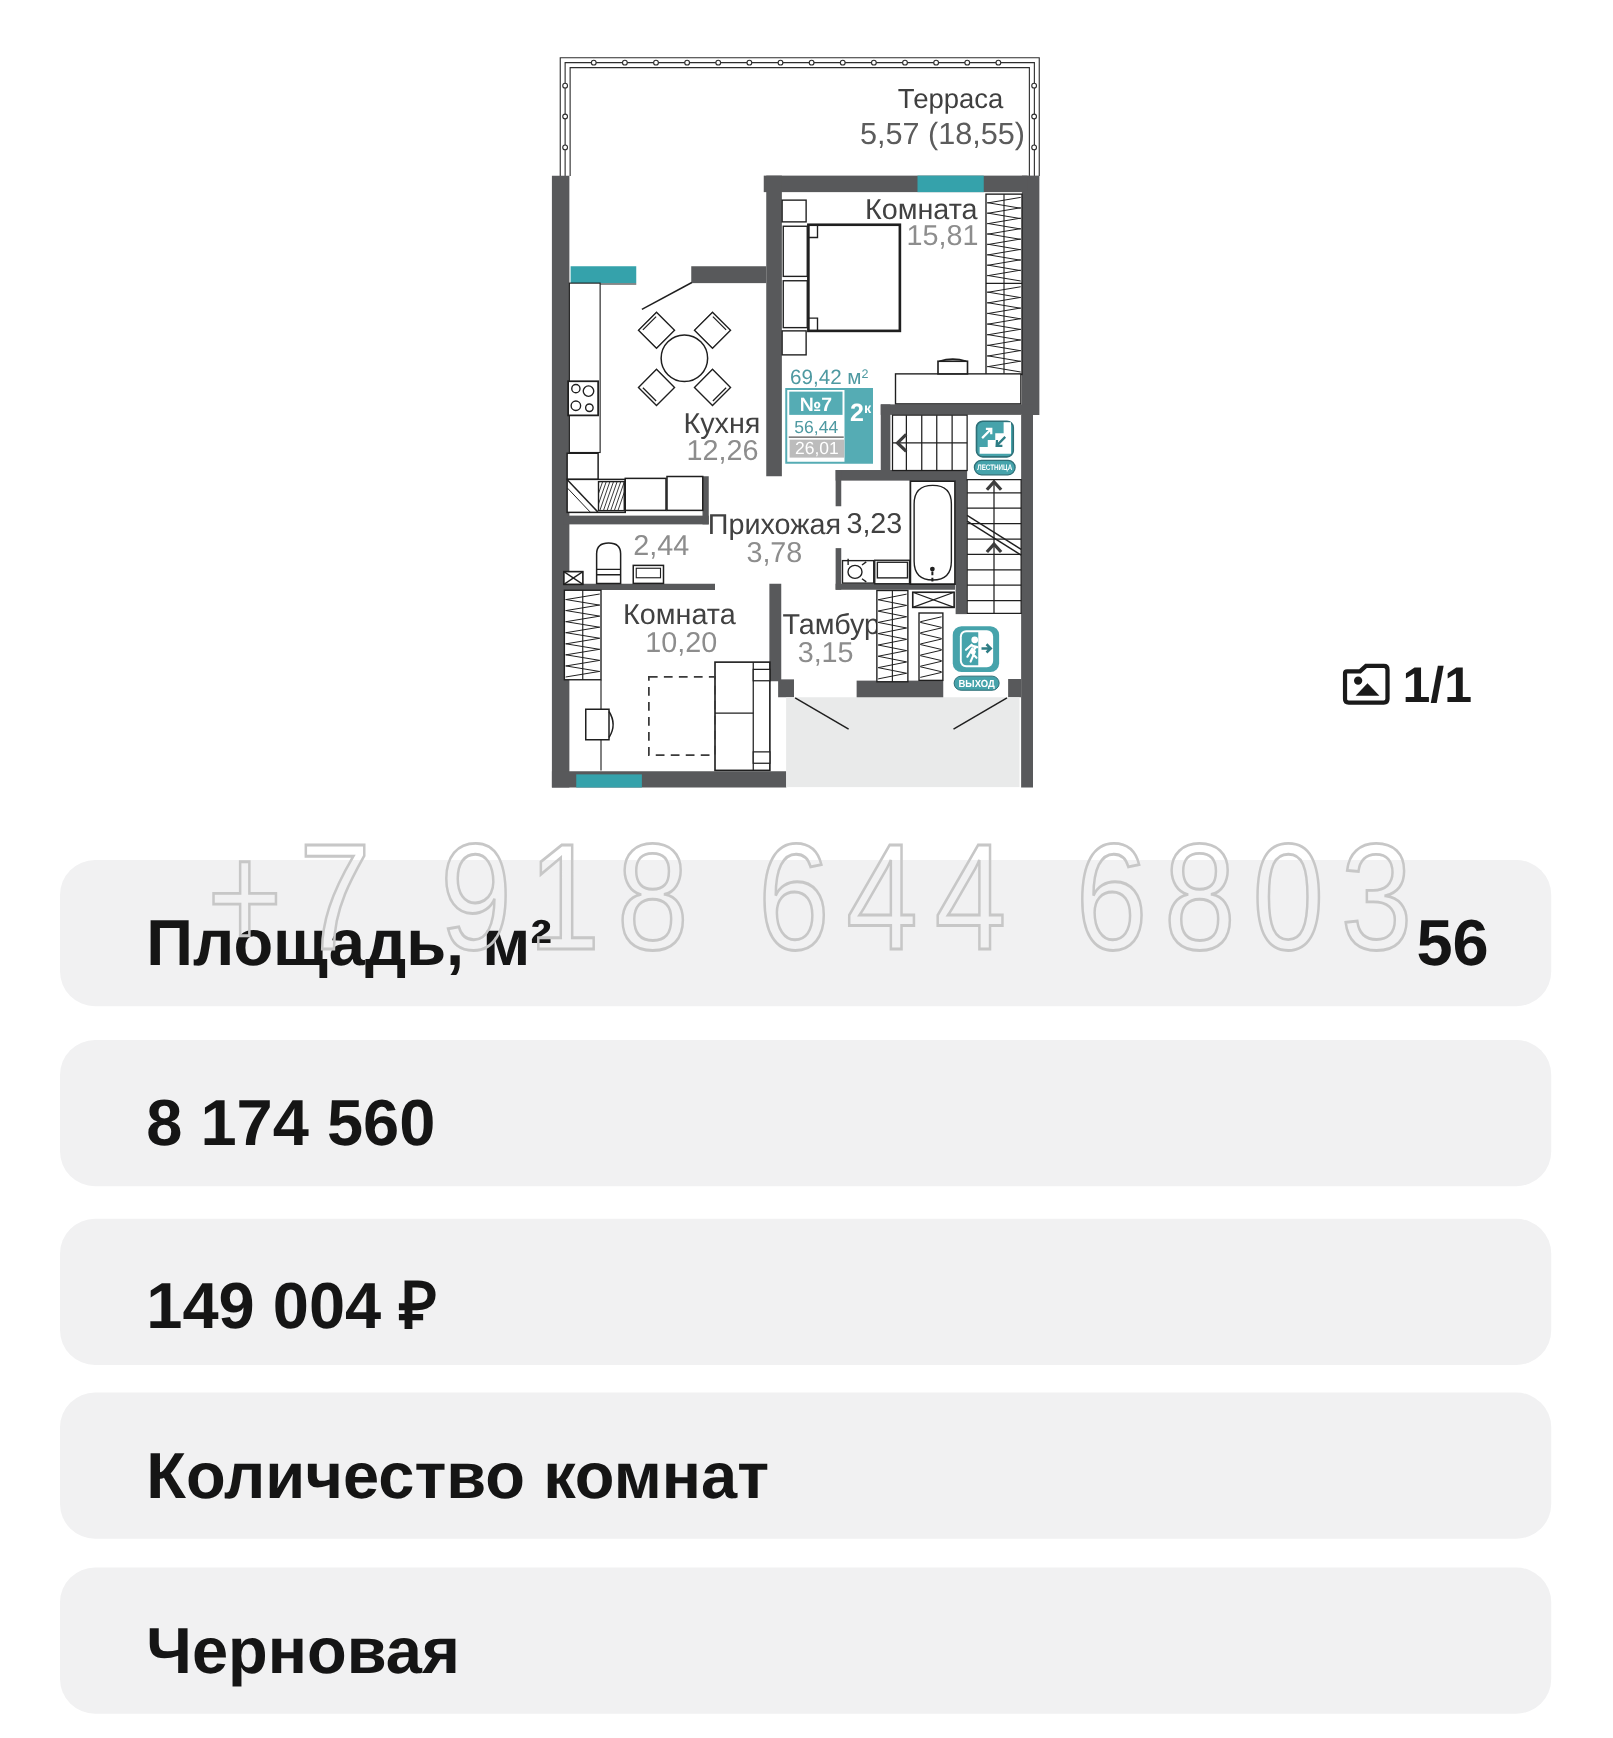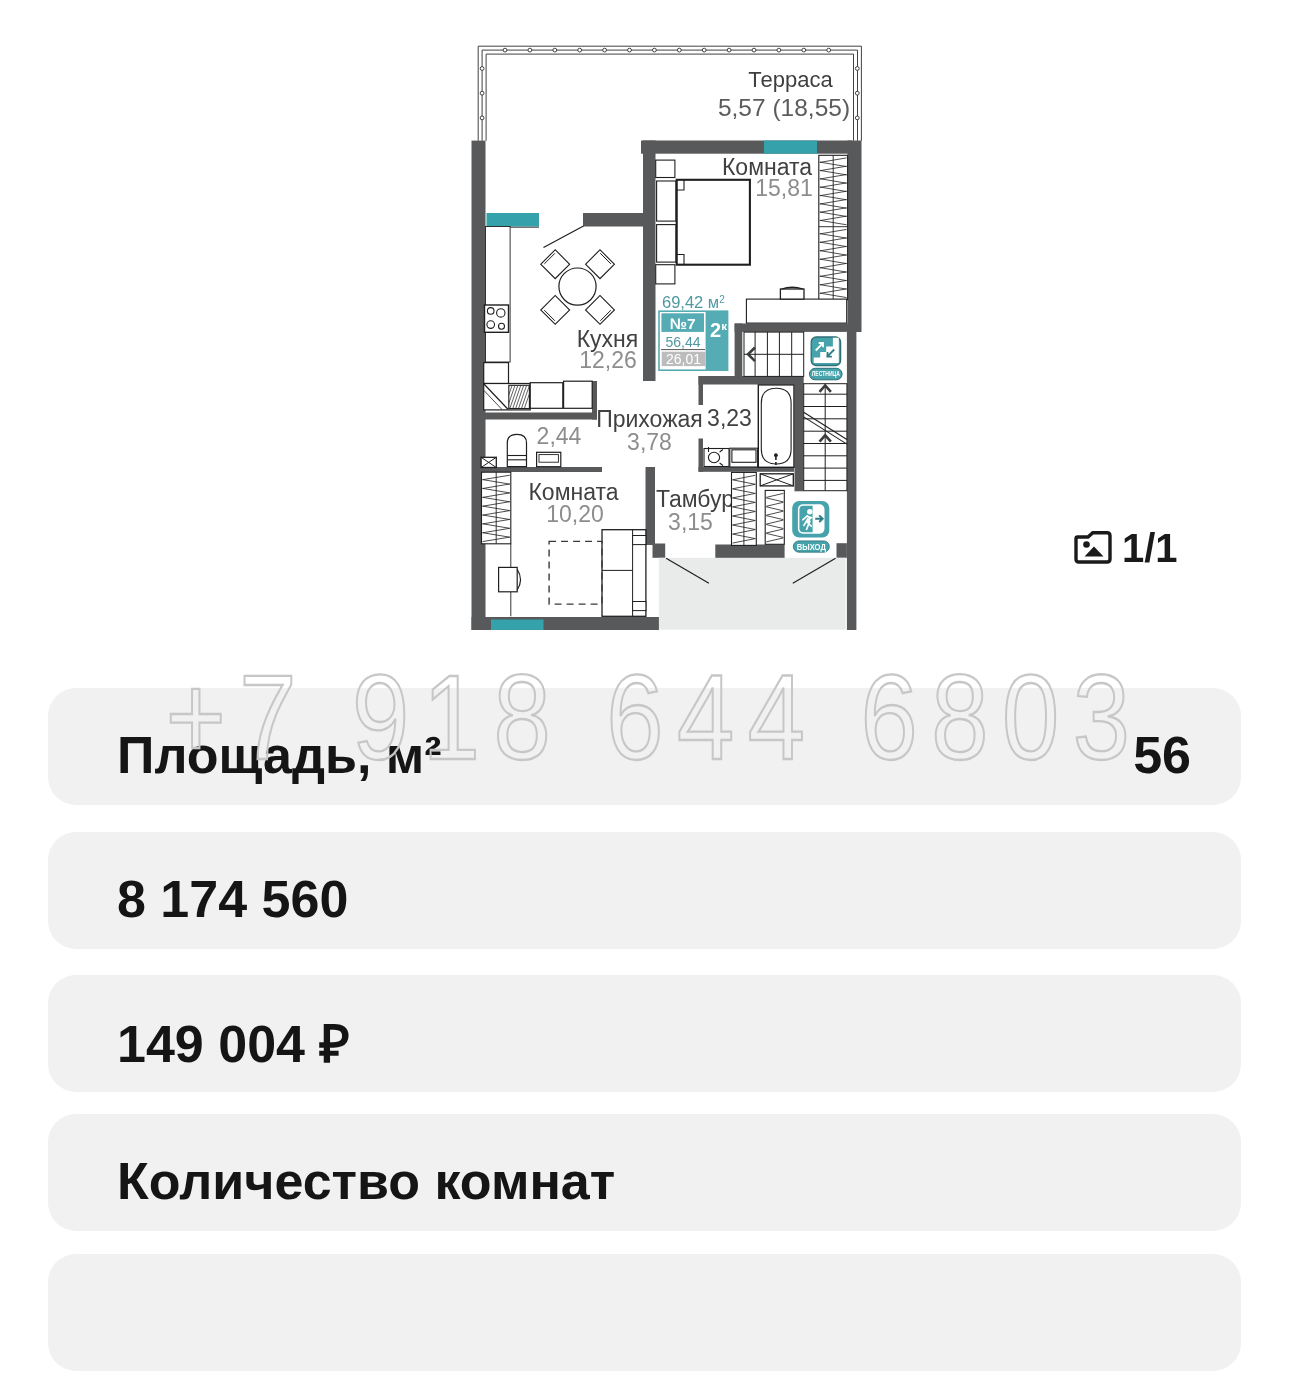--- a/index.html
+++ b/index.html
@@ -1,19 +1,19 @@
 <!DOCTYPE html>
 <html lang="ru"><head>
 <meta charset="utf-8">
 <title>План квартиры</title>
 <style>
   html,body { margin:0; padding:0; background:#ffffff; }
   body { width:1290px; height:1390px; position:relative; overflow:hidden;
          font-family:"Liberation Sans", sans-serif; }
-  .plan { position:absolute; left:457px; top:38px;padding-left:14px; }
+  .plan { position:absolute; left:427px; top:38px;padding-left:14px; }
   .row  { position:absolute; left:48px; width:1193px; height:117px;
            background:#f1f1f2; border-radius:28px;
            display:flex; align-items:center; justify-content:space-between;
            padding:0 50px 0 69px; box-sizing:border-box;
            font-size:52px; font-weight:bold; color:#151515; }
   .row span { position:relative; top:8px; }
 </style>
 </head>
 <body>
 
@@ -446,16 +446,17 @@
 
 <div class="row" style="top:975px">
     <span class="val">149 004 ₽</span>
   </div>
 
 <div class="row" style="top:1114px">
     <span class="lab">Количество комнат</span>
   </div>
 
 <div class="row" style="top:1254px">
+    <span class="val">Черновая</span>
   </div>
 <svg width="1290" height="1390" viewBox="0 0 1290 1390" style="position:absolute;left:0;top:0" font-family="Liberation Sans, sans-serif">
     <text x="195" y="759" font-size="121" letter-spacing="15.9" transform="scale(0.85,1)" fill="none" stroke="#c7c7c7" stroke-width="2.3">+7 918 644 6803</text>
   </svg>
 
 </body></html>

